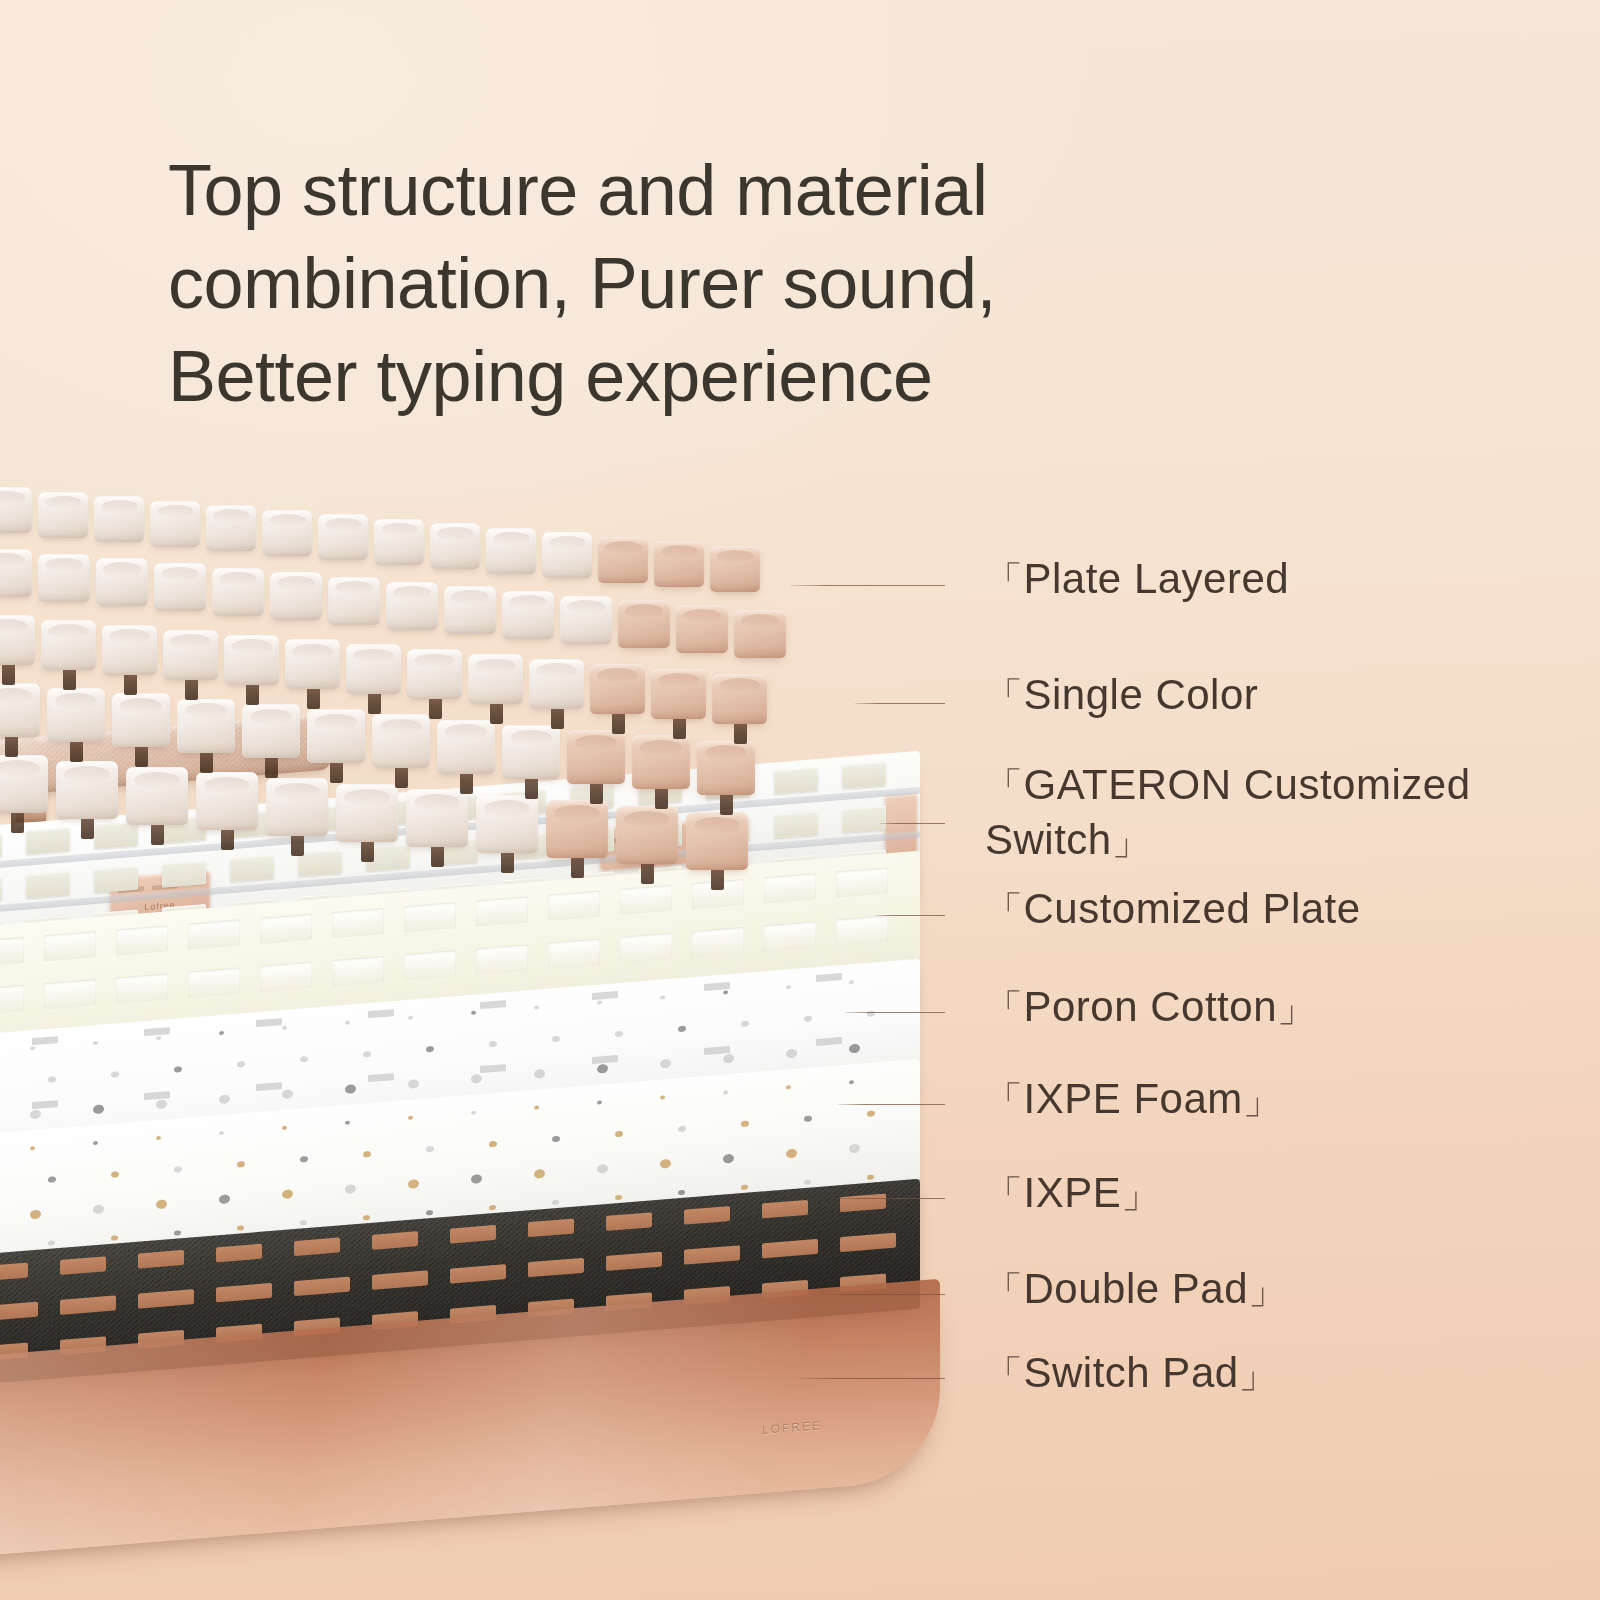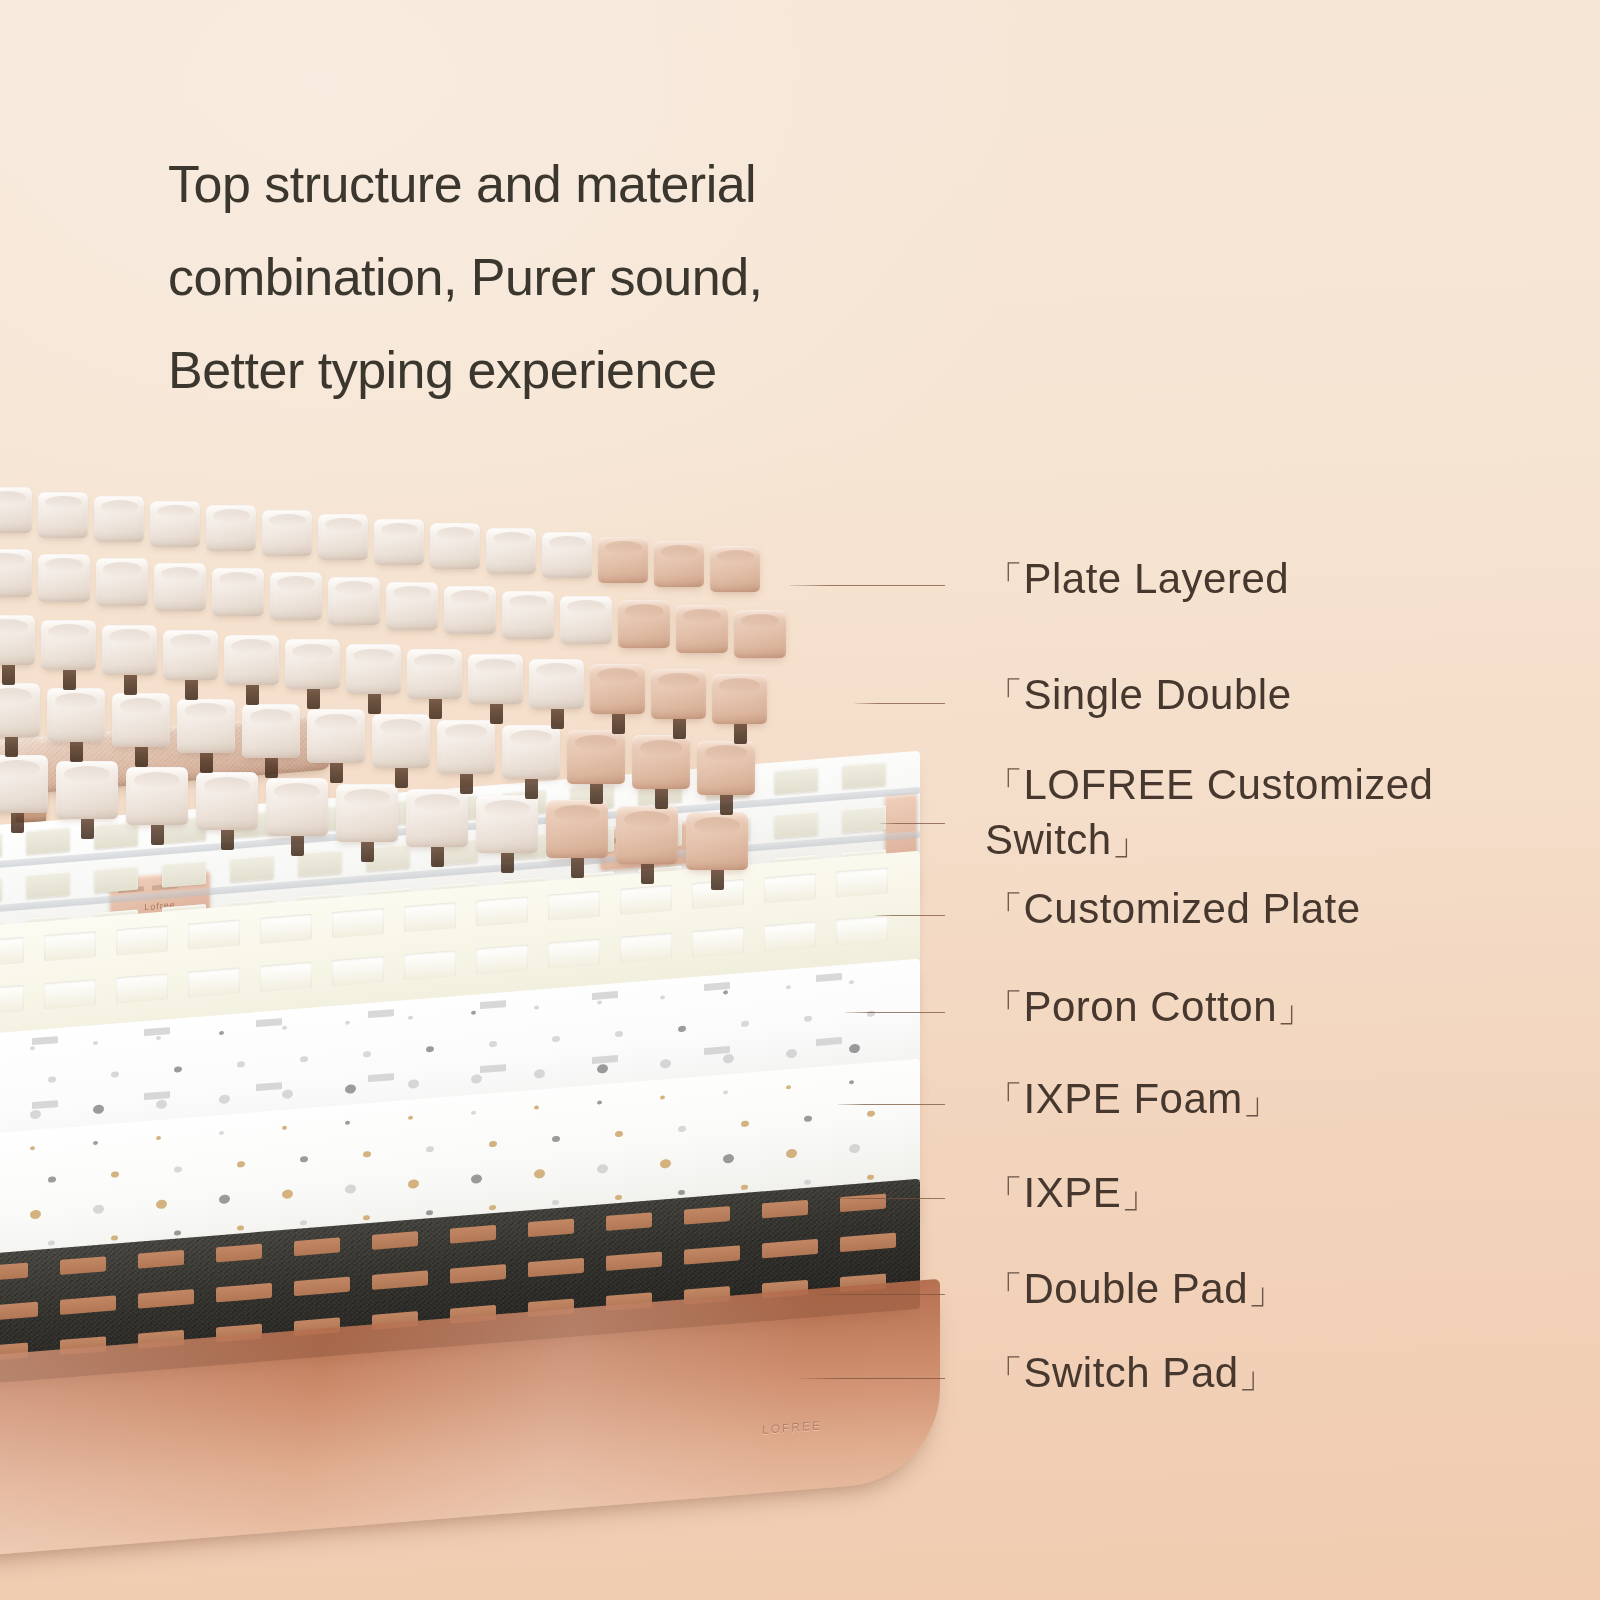--- a/index.html
+++ b/index.html
@@ -12,23 +12,23 @@
       radial-gradient(ellipse 1300px 900px at 20% 5%, #f8ece0 0%, rgba(248,236,224,0) 60%),
       linear-gradient(178deg, #f6e6d6 0%, #f6e5d3 28%, #f4ddc9 52%, #f2d3bb 74%, #f0cbb0 100%);
   }
 
   
   #stage { position:absolute; inset:0; }
 
   
   .title {
     position:absolute;
-    left:168px; top:138px;
+    left:168px; top:144px;
     width:1180px;
-    font-size:52px;
+    font-size:72px;
     line-height:93px;
     letter-spacing:-0.5px;
     font-weight:400;
     color:#3b372e;
     white-space:pre-line;
   }
 
   
   .kb { position:absolute; left:-90px; top:480px; width:1010px; height:1060px; }
 
@@ -636,23 +636,23 @@
     <div class="silicon">
       <div class="sheen"></div>
       <div class="emboss">LOFREE</div>
     </div>
   </div>
 
   <div id="callouts">
       <div class="leader" style="left: 790px; top: 585px; width: 155px;"></div>
       <div class="calloutLabel" style="left: 985px; top: 552px;"><span class="brk">「</span><span>Plate Layered</span><span class="brk"></span></div>
       <div class="leader" style="left: 855px; top: 703px; width: 90px;"></div>
-      <div class="calloutLabel" style="left: 985px; top: 668px;"><span class="brk">「</span><span>Single Double</span><span class="brk"></span></div>
+      <div class="calloutLabel" style="left: 985px; top: 668px;"><span class="brk">「</span><span>Single Color</span><span class="brk"></span></div>
       <div class="leader" style="left: 880px; top: 823px; width: 65px;"></div>
-      <div class="calloutLabel" style="left: 985px; top: 758px;"><span class="brk">「</span><span>LOFREE Customized
+      <div class="calloutLabel" style="left: 985px; top: 758px;"><span class="brk">「</span><span>GATERON Customized
 Switch</span><span class="brk">」</span></div>
       <div class="leader" style="left: 875px; top: 915px; width: 70px;"></div>
       <div class="calloutLabel" style="left: 985px; top: 882px;"><span class="brk">「</span><span>Customized Plate</span><span class="brk"></span></div>
       <div class="leader" style="left: 845px; top: 1012px; width: 100px;"></div>
       <div class="calloutLabel" style="left: 985px; top: 980px;"><span class="brk">「</span><span>Poron Cotton</span><span class="brk">」</span></div>
       <div class="leader" style="left: 838px; top: 1104px; width: 107px;"></div>
       <div class="calloutLabel" style="left: 985px; top: 1072px;"><span class="brk">「</span><span>IXPE Foam</span><span class="brk">」</span></div>
       <div class="leader" style="left: 832px; top: 1198px; width: 113px;"></div>
       <div class="calloutLabel" style="left: 985px; top: 1166px;"><span class="brk">「</span><span>IXPE</span><span class="brk">」</span></div>
       <div class="leader" style="left: 818px; top: 1294px; width: 127px;"></div>

